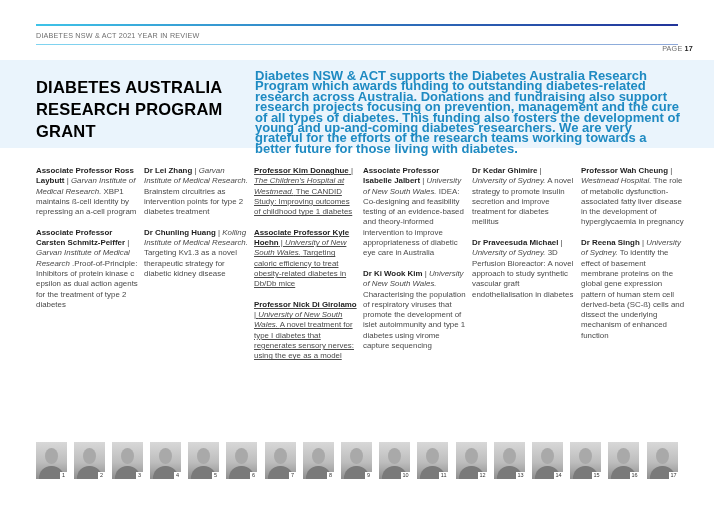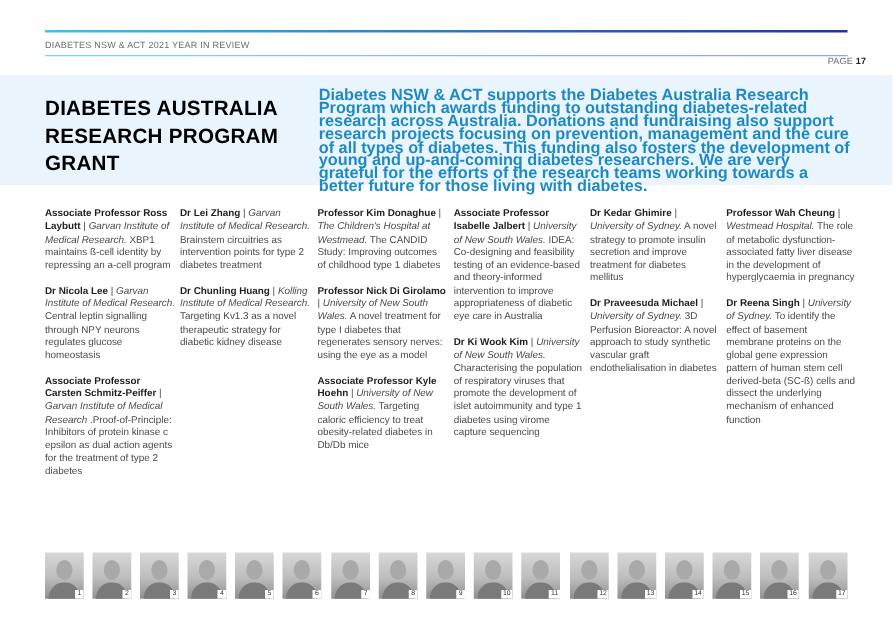--- a/index.html
+++ b/index.html
@@ -75,45 +75,42 @@
 <div class="banner-title">DIABETES AUSTRALIA RESEARCH PROGRAM GRANT</div>
 <div class="banner-text">Diabetes NSW &amp; ACT supports the Diabetes Australia Research Program which awards funding to outstanding diabetes-related research across Australia. Donations and fundraising also support research projects focusing on prevention, management and the cure of all types of diabetes. This funding also fosters the development of young and up-and-coming diabetes researchers. We are very grateful for the efforts of the research teams working towards a better future for those living with diabetes.</div>
 
 <div class="columns">
 
   <div class="col" style="left:0px;">
     <div class="entry">
       <span class="name">Associate Professor Ross Laybutt</span> | <span class="inst">Garvan Institute of Medical Research.</span> <span>XBP1 maintains ß-cell identity by repressing an a-cell program</span>
     </div>
     <div class="entry">
-      <span class="name">Dr Nicola Lee</span> | <span class="inst">Garvan Institute of Medical Research.</span> <span>Central leptin signalling through NPY neurons regulates glucose homeostasis</span>
-    </div>
-    <div class="entry">
       <span class="name">Associate Professor Carsten Schmitz-Peiffer</span> | <span class="inst">Garvan Institute of Medical Research</span> <span>.Proof-of-Principle: Inhibitors of protein kinase c epsilon as dual action agents for the treatment of type 2 diabetes</span>
     </div>
   </div>
 
   <div class="col" style="left:108px;">
     <div class="entry">
       <span class="name">Dr Lei Zhang</span> | <span class="inst">Garvan Institute of Medical Research.</span> <span>Brainstem circuitries as intervention points for type 2 diabetes treatment</span>
     </div>
     <div class="entry">
       <span class="name">Dr Chunling Huang</span> | <span class="inst">Kolling Institute of Medical Research.</span> <span>Targeting Kv1.3 as a novel therapeutic strategy for diabetic kidney disease</span>
     </div>
   </div>
 
-  <div class="col" style="left:218px;">
+  <div class="col" style="left:218px;text-decoration:underline;">
     <div class="entry">
       <span class="name">Professor Kim Donaghue</span> | <span class="inst">The Children's Hospital at Westmead.</span> <span>The CANDID Study: Improving outcomes of childhood type 1 diabetes</span>
     </div>
     <div class="entry">
+      <span class="name">Associate Professor Kyle Hoehn</span> | <span class="inst">University of New South Wales.</span> <span>Targeting caloric efficiency to treat obesity-related diabetes in Db/Db mice</span>
+    </div>
+    <div class="entry">
       <span class="name">Professor Nick Di Girolamo</span> | <span class="inst">University of New South Wales.</span> <span>A novel treatment for type I diabetes that regenerates sensory nerves: using the eye as a model</span>
-    </div>
-    <div class="entry">
-      <span class="name">Associate Professor Kyle Hoehn</span> | <span class="inst">University of New South Wales.</span> <span>Targeting caloric efficiency to treat obesity-related diabetes in Db/Db mice</span>
     </div>
   </div>
 
   <div class="col" style="left:327px;">
     <div class="entry">
       <span class="name">Associate Professor Isabelle Jalbert</span> | <span class="inst">University of New South Wales.</span> <span>IDEA: Co-designing and feasibility testing of an evidence-based and theory-informed intervention to improve appropriateness of diabetic eye care in Australia</span>
     </div>
     <div class="entry">
       <span class="name">Dr Ki Wook Kim</span> | <span class="inst">University of New South Wales.</span> <span>Characterising the population of respiratory viruses that promote the development of islet autoimmunity and type 1 diabetes using virome capture sequencing</span>
     </div>

